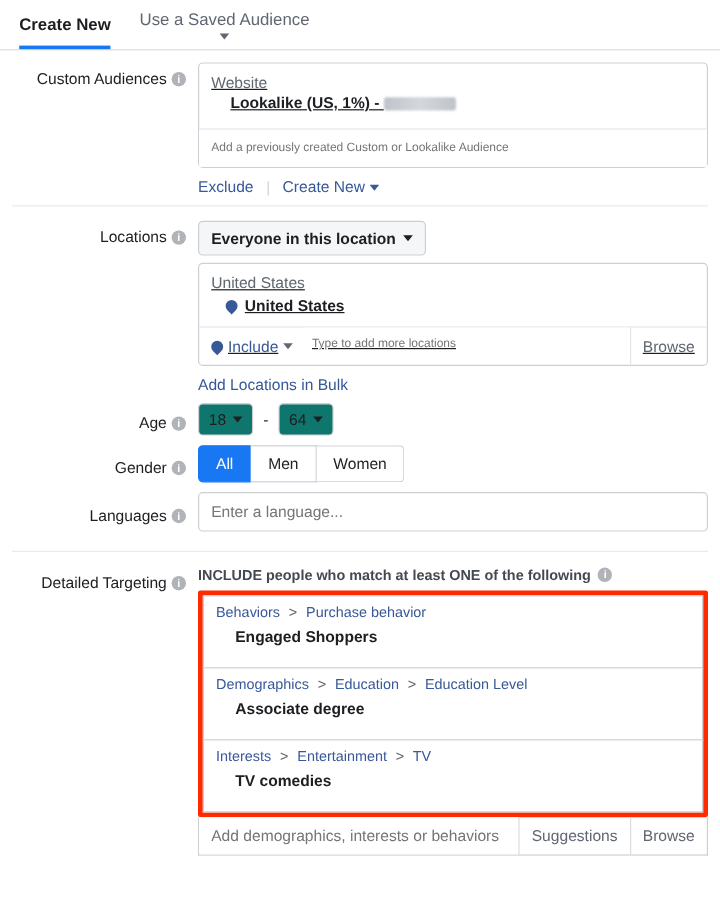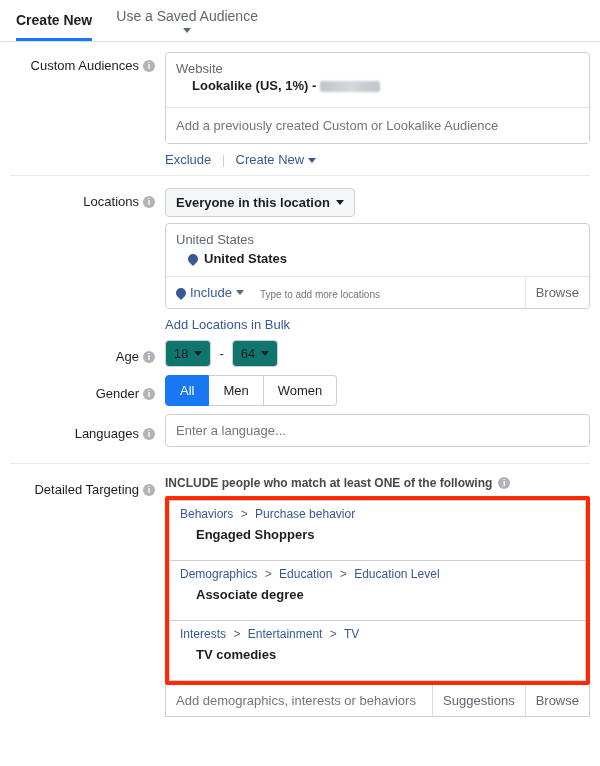--- a/index.html
+++ b/index.html
@@ -83,20 +83,21 @@
     justify-content: center;
   }
   .field-col {
     flex: 1;
     min-width: 0;
   }
   .box {
     border: 1px solid #ccd0d5;
     border-radius: 4px;
     background: #fff;
+    text-decoration: underline;
   }
   .box-inner {
     padding: 8px 10px;
   }
   .lalike-line {
     padding: 2px 0 6px 16px;
     font-weight: 700;
     font-size: 13px;
   }
   .redact {
@@ -105,21 +106,21 @@
     border-radius: 2px;
     vertical-align: middle;
     background: linear-gradient(90deg,#bfc4ca,#d4d8dd,#bfc4ca);
     filter: blur(1px);
   }
   .add-input {
     width: 100%;
     border: none;
     border-top: 1px solid #e4e6eb;
     padding: 10px;
-    font-size: 13px;
+    font-size: 10px;
     color: #8a8d91;
     background: #fff;
   }
   .links-row {
     margin-top: 8px;
     font-size: 13px;
   }
   .link { color: #385898; cursor: pointer; }
   .link.small-caret::after {
     content:"";
@@ -169,21 +170,21 @@
     display:flex;align-items:center;gap:6px;
   }
   .pin-icon {
     width: 10px; height: 10px;
     background: #385898;
     border-radius: 50% 50% 50% 0;
     transform: rotate(-45deg);
   }
   .loc-add-row {
     display: flex;
-    align-items: flex-end;
+    align-items: flex-start;
     border-top: 1px solid #e4e6eb;
   }
   .include-btn {
     display: flex;
     align-items: center;
     gap: 4px;
     padding: 8px 10px;
     color: #385898;
     font-size: 13px;
     cursor: pointer;

